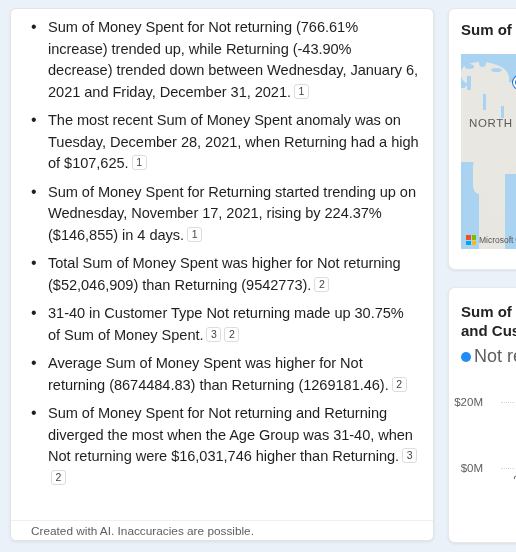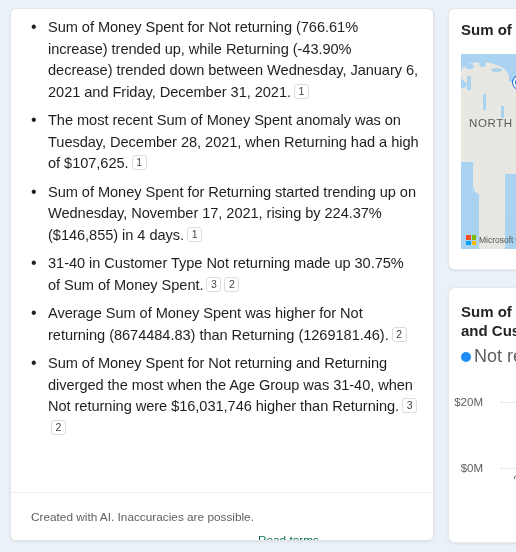--- a/index.html
+++ b/index.html
@@ -66,21 +66,21 @@
     border: 1px solid #dcdcdc;
     border-radius: 3px;
     background: #fff;
     vertical-align: 2px;
   }
 
   
   #insights-footer {
     position: absolute;
     left: 0; right: 0; bottom: 0;
-    height: 48px;
+    height: 20px;
     border-top: 1px solid #efefef;
     display: flex;
     align-items: center;
     padding-left: 20px;
     font-size: 11.8px;
     color: #605e5c;
     background: #fff;
   }
   #insights-footer a {
     color: #0f6c5c;
@@ -236,20 +236,23 @@
         </li>
 
         <li>
           <span>The most recent Sum of Money Spent anomaly was on Tuesday, December 28, 2021, when Returning had a high of $107,625.</span><span class="badge">1</span>
         </li>
 
         <li>
           <span>Sum of Money Spent for Returning started trending up on Wednesday, November 17, 2021, rising by 224.37% ($146,855) in 4 days.</span><span class="badge">1</span>
         </li>
 
+        <li>
+          <span>Total Sum of Money Spent was higher for Not returning ($52,046,909) than Returning (9542773).</span><span class="badge">2</span>
+        </li>
 
         <li>
           <span>31-40 in Customer Type Not returning made up 30.75% of Sum of Money Spent.</span><span class="badge">3</span><span class="badge">2</span>
         </li>
 
         <li>
           <span>Average Sum of Money Spent was higher for Not returning (8674484.83) than Returning (1269181.46).</span><span class="badge">2</span>
         </li>
 
         <li>

